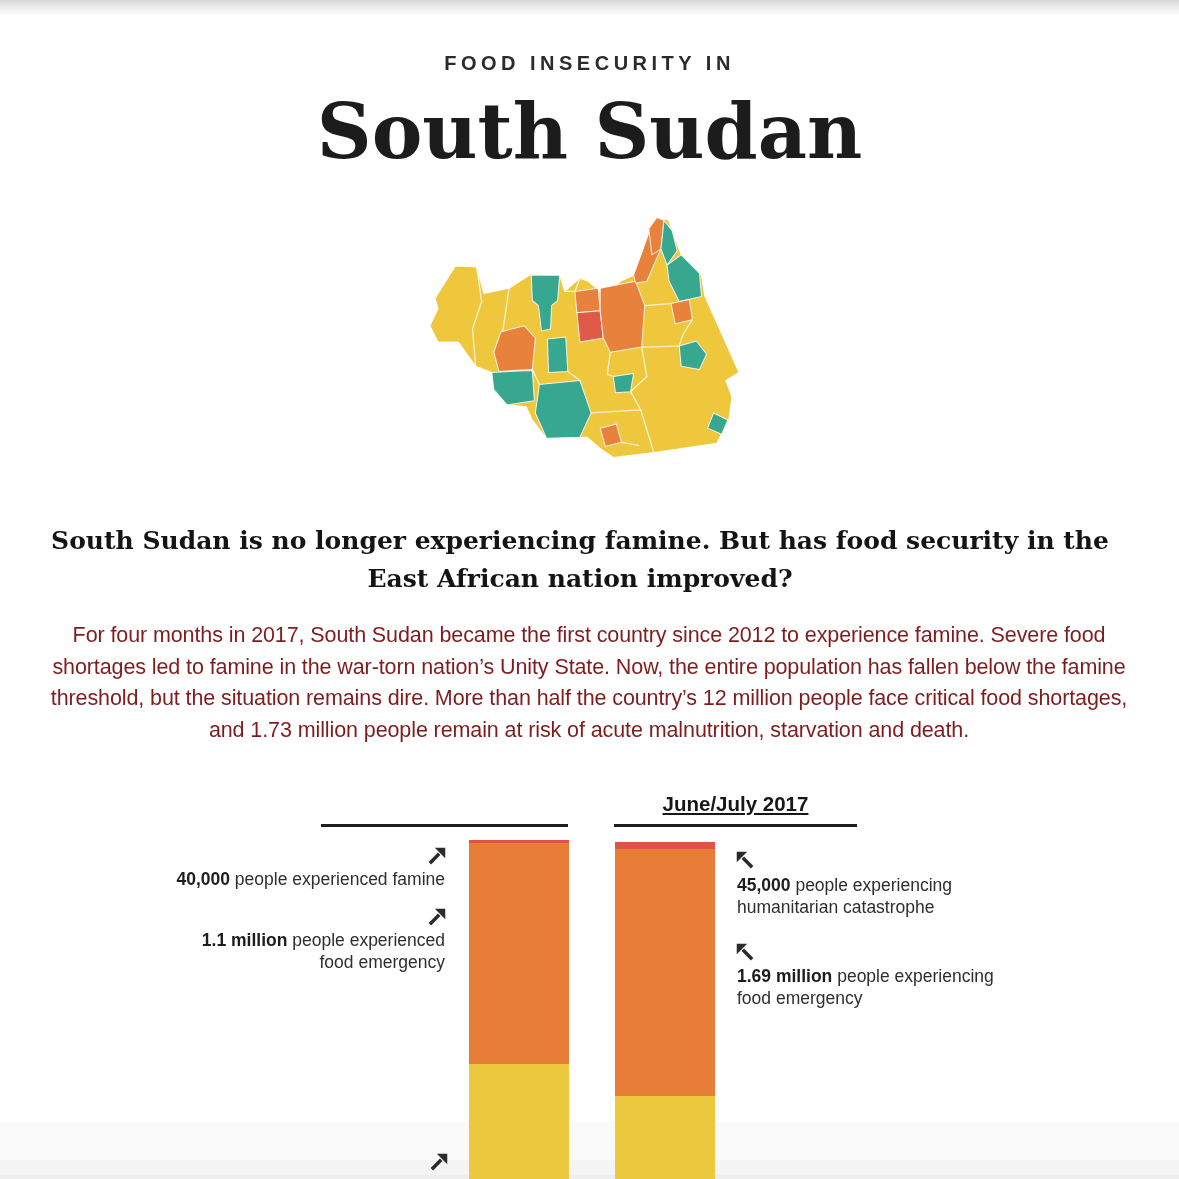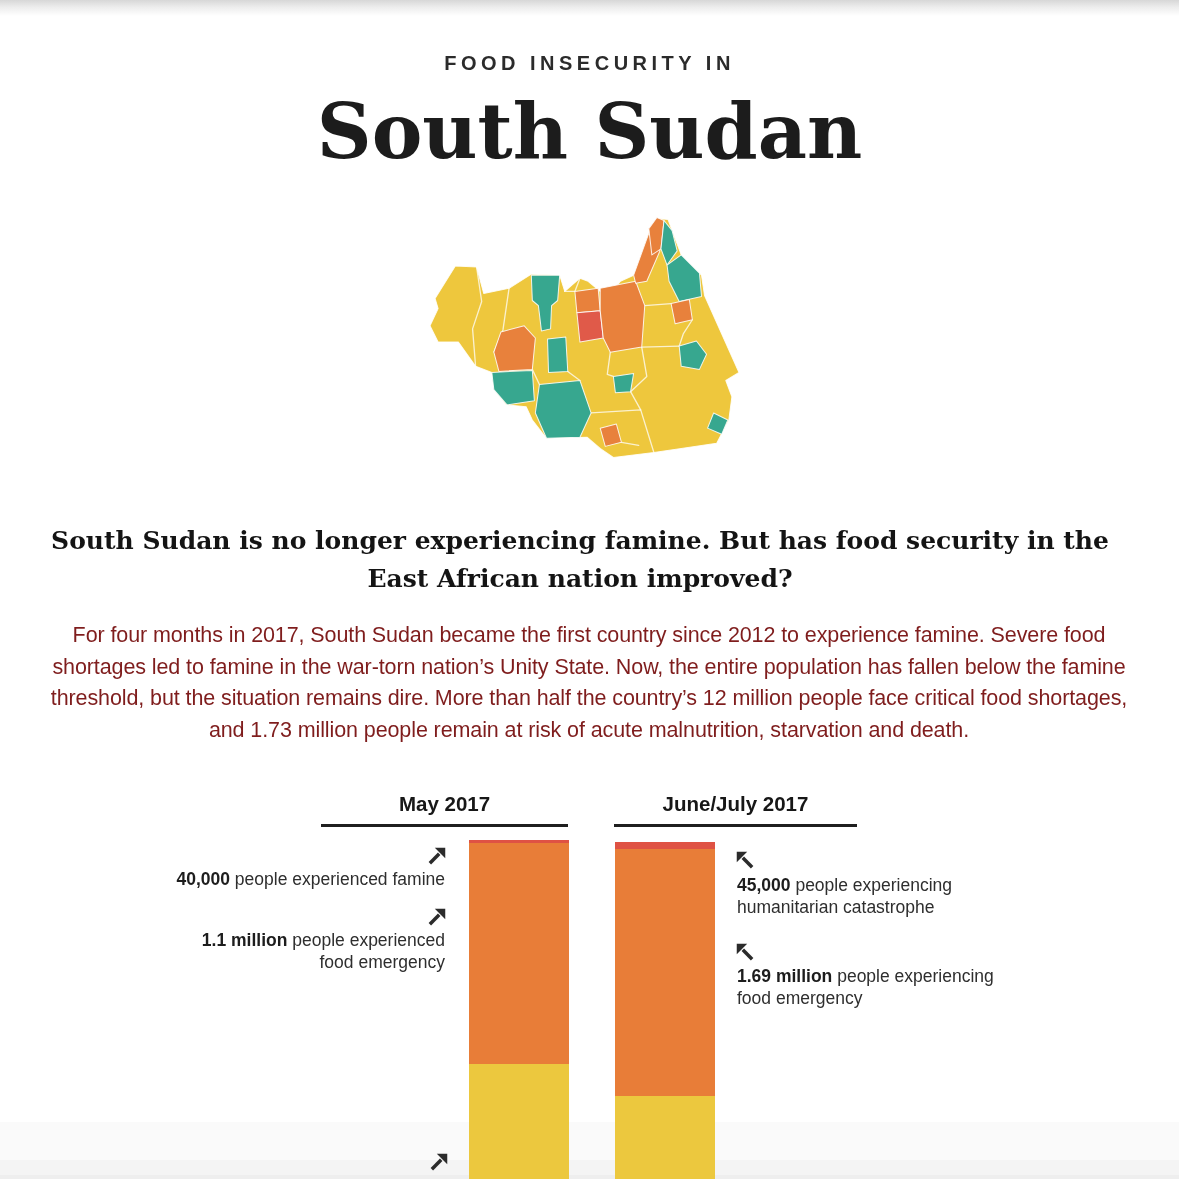--- a/index.html
+++ b/index.html
@@ -96,23 +96,22 @@
       <path class="county mc-t" d="M110,170 L150,166 161,198 150,222 117,223 106,198 Z"></path>
       <path class="county mc-t" d="M183,162 L203,159 200,177 185,178 Z"></path>
       <path class="county mc-o" d="M170,213 L186,209 191,227 175,231 Z"></path>
       <path class="county mc-t" d="M282,198 L296,205 290,219 276,213 Z"></path>
     </svg>
   </div>
 
   <div class="abs subhead">South Sudan is no longer experiencing famine. But has food security in the East African nation improved?</div>
   <div class="abs intro">For four months in 2017, South Sudan became the first country since 2012 to experience famine. Severe food shortages led to famine in the war-torn nation’s Unity State. Now, the entire population has fallen below the famine threshold, but the situation remains dire. More than half the country’s 12 million people face critical food shortages, and 1.73 million people remain at risk of acute malnutrition, starvation and death.</div>
 
-  <div class="abs col-head" style="left:321px;width:247px;">May 2017</div>
   <div class="abs col-rule" style="left:321px;width:247px;"></div>
-  <div class="abs col-head" style="left:614px;width:243px;">June/July 2017</div>
+  <div class="abs col-head" style="left:614px;width:243px;text-decoration:underline;">June/July 2017</div>
   <div class="abs col-rule" style="left:614px;width:243px;"></div>
 
   <div class="abs bar" style="left:469px;top:840px;height:339px;">
       <div style="height: 3px; background: rgb(223, 82, 68);"></div>
       <div style="height: 221px; background: rgb(232, 125, 56);"></div>
       <div style="height: 115px; background: rgb(236, 200, 62);"></div>
     </div>
   <div class="abs bar" style="left:615px;top:842px;height:337px;">
       <div style="height: 7px; background: rgb(223, 82, 68);"></div>
       <div style="height: 247px; background: rgb(232, 125, 56);"></div>

